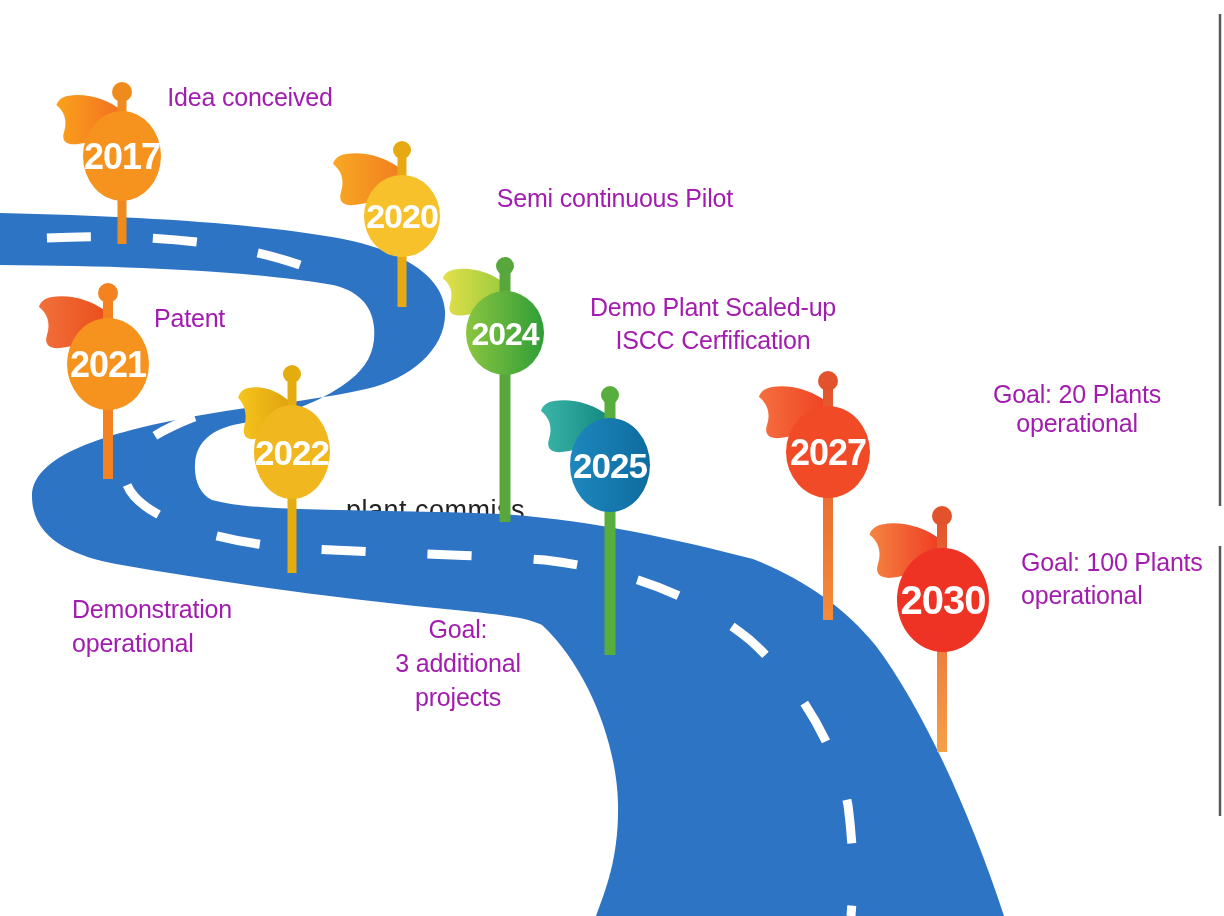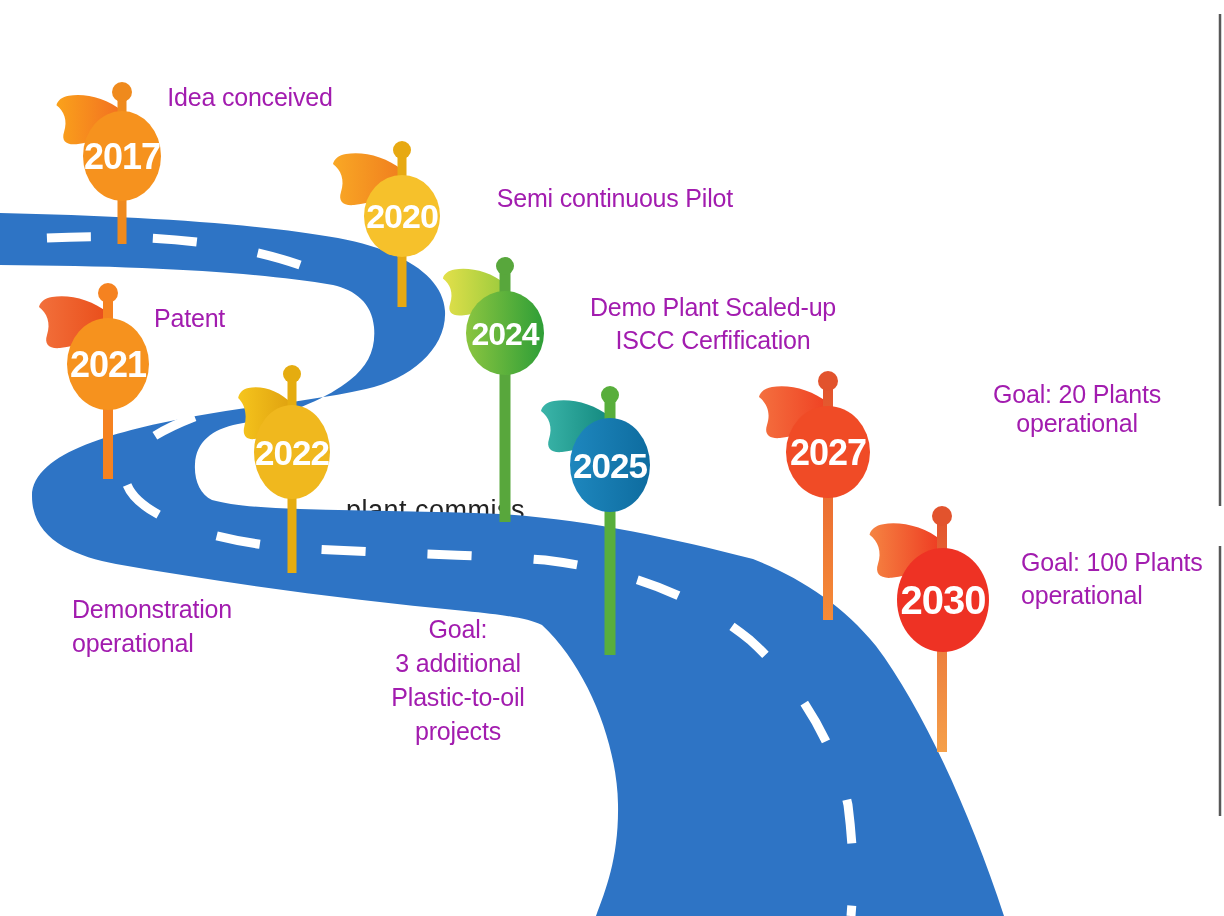--- a/index.html
+++ b/index.html
@@ -198,21 +198,20 @@
   </div>
 
   <div class="label" id="l2024">
     <div>Demo Plant Scaled-up</div>
     <div>ISCC Cerfification</div>
   </div>
 
   <div class="label" id="l2025">
     <div>Goal:</div>
     <div>3 additional</div>
-    <div>Plastic-to-oil</div>
     <div>projects</div>
   </div>
 
   <div class="label" id="l2027">
     <div>Goal: 20 Plants</div>
     <div>operational</div>
   </div>
 
   <div class="label" id="l2030">
     <div>Goal: 100 Plants</div>

